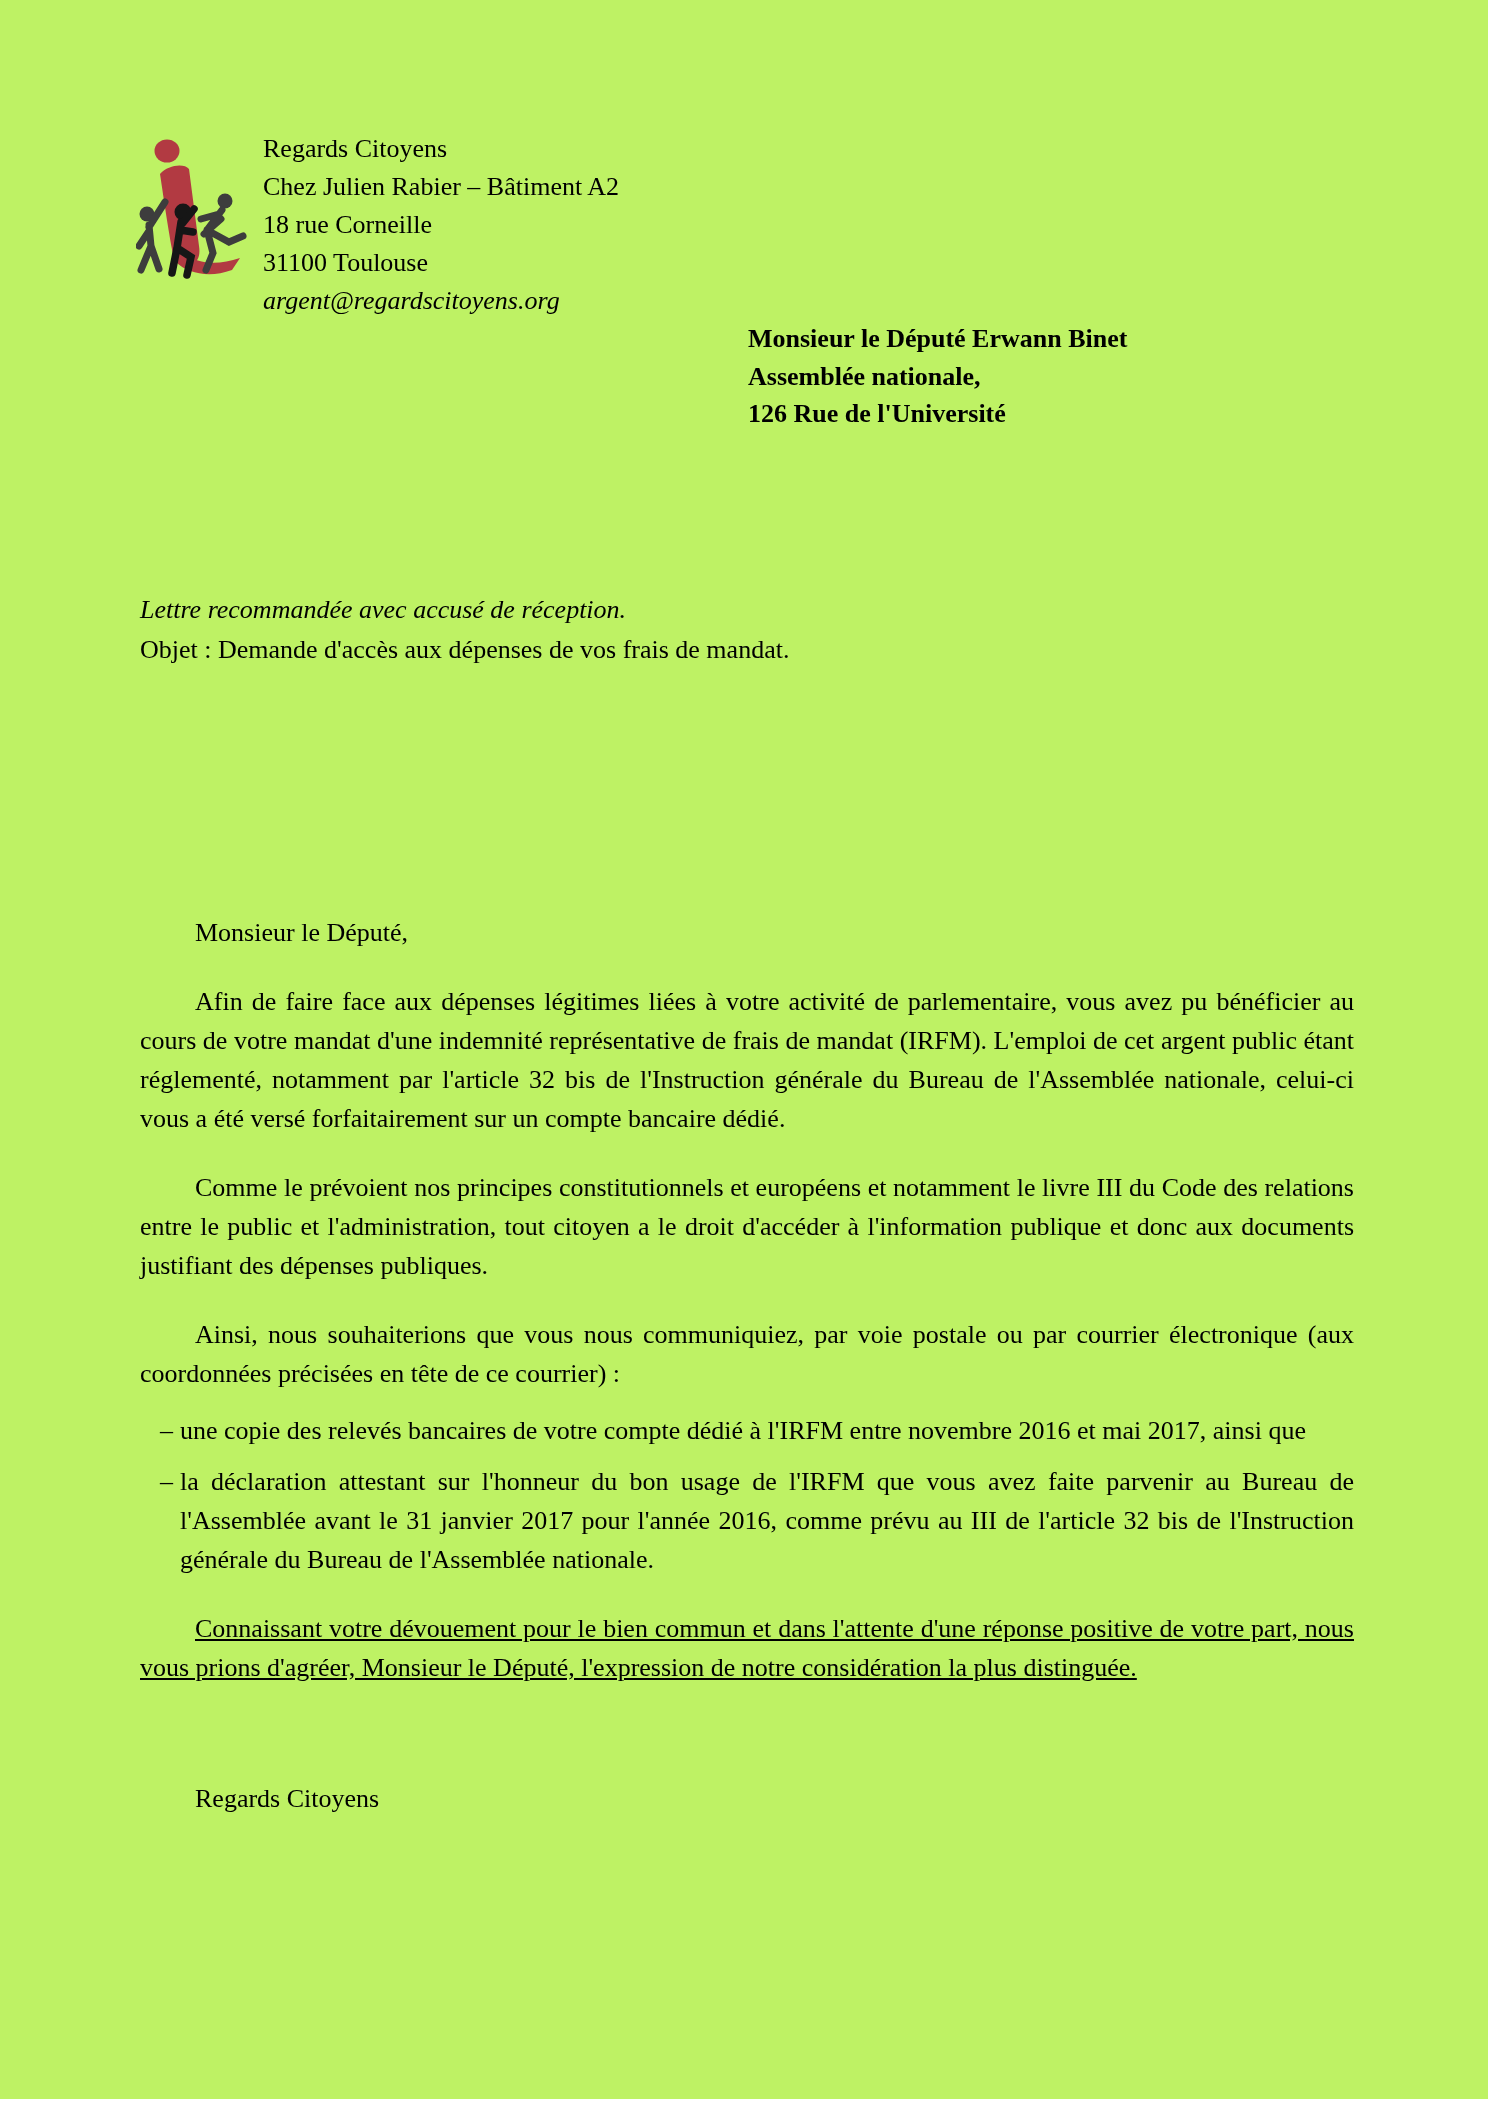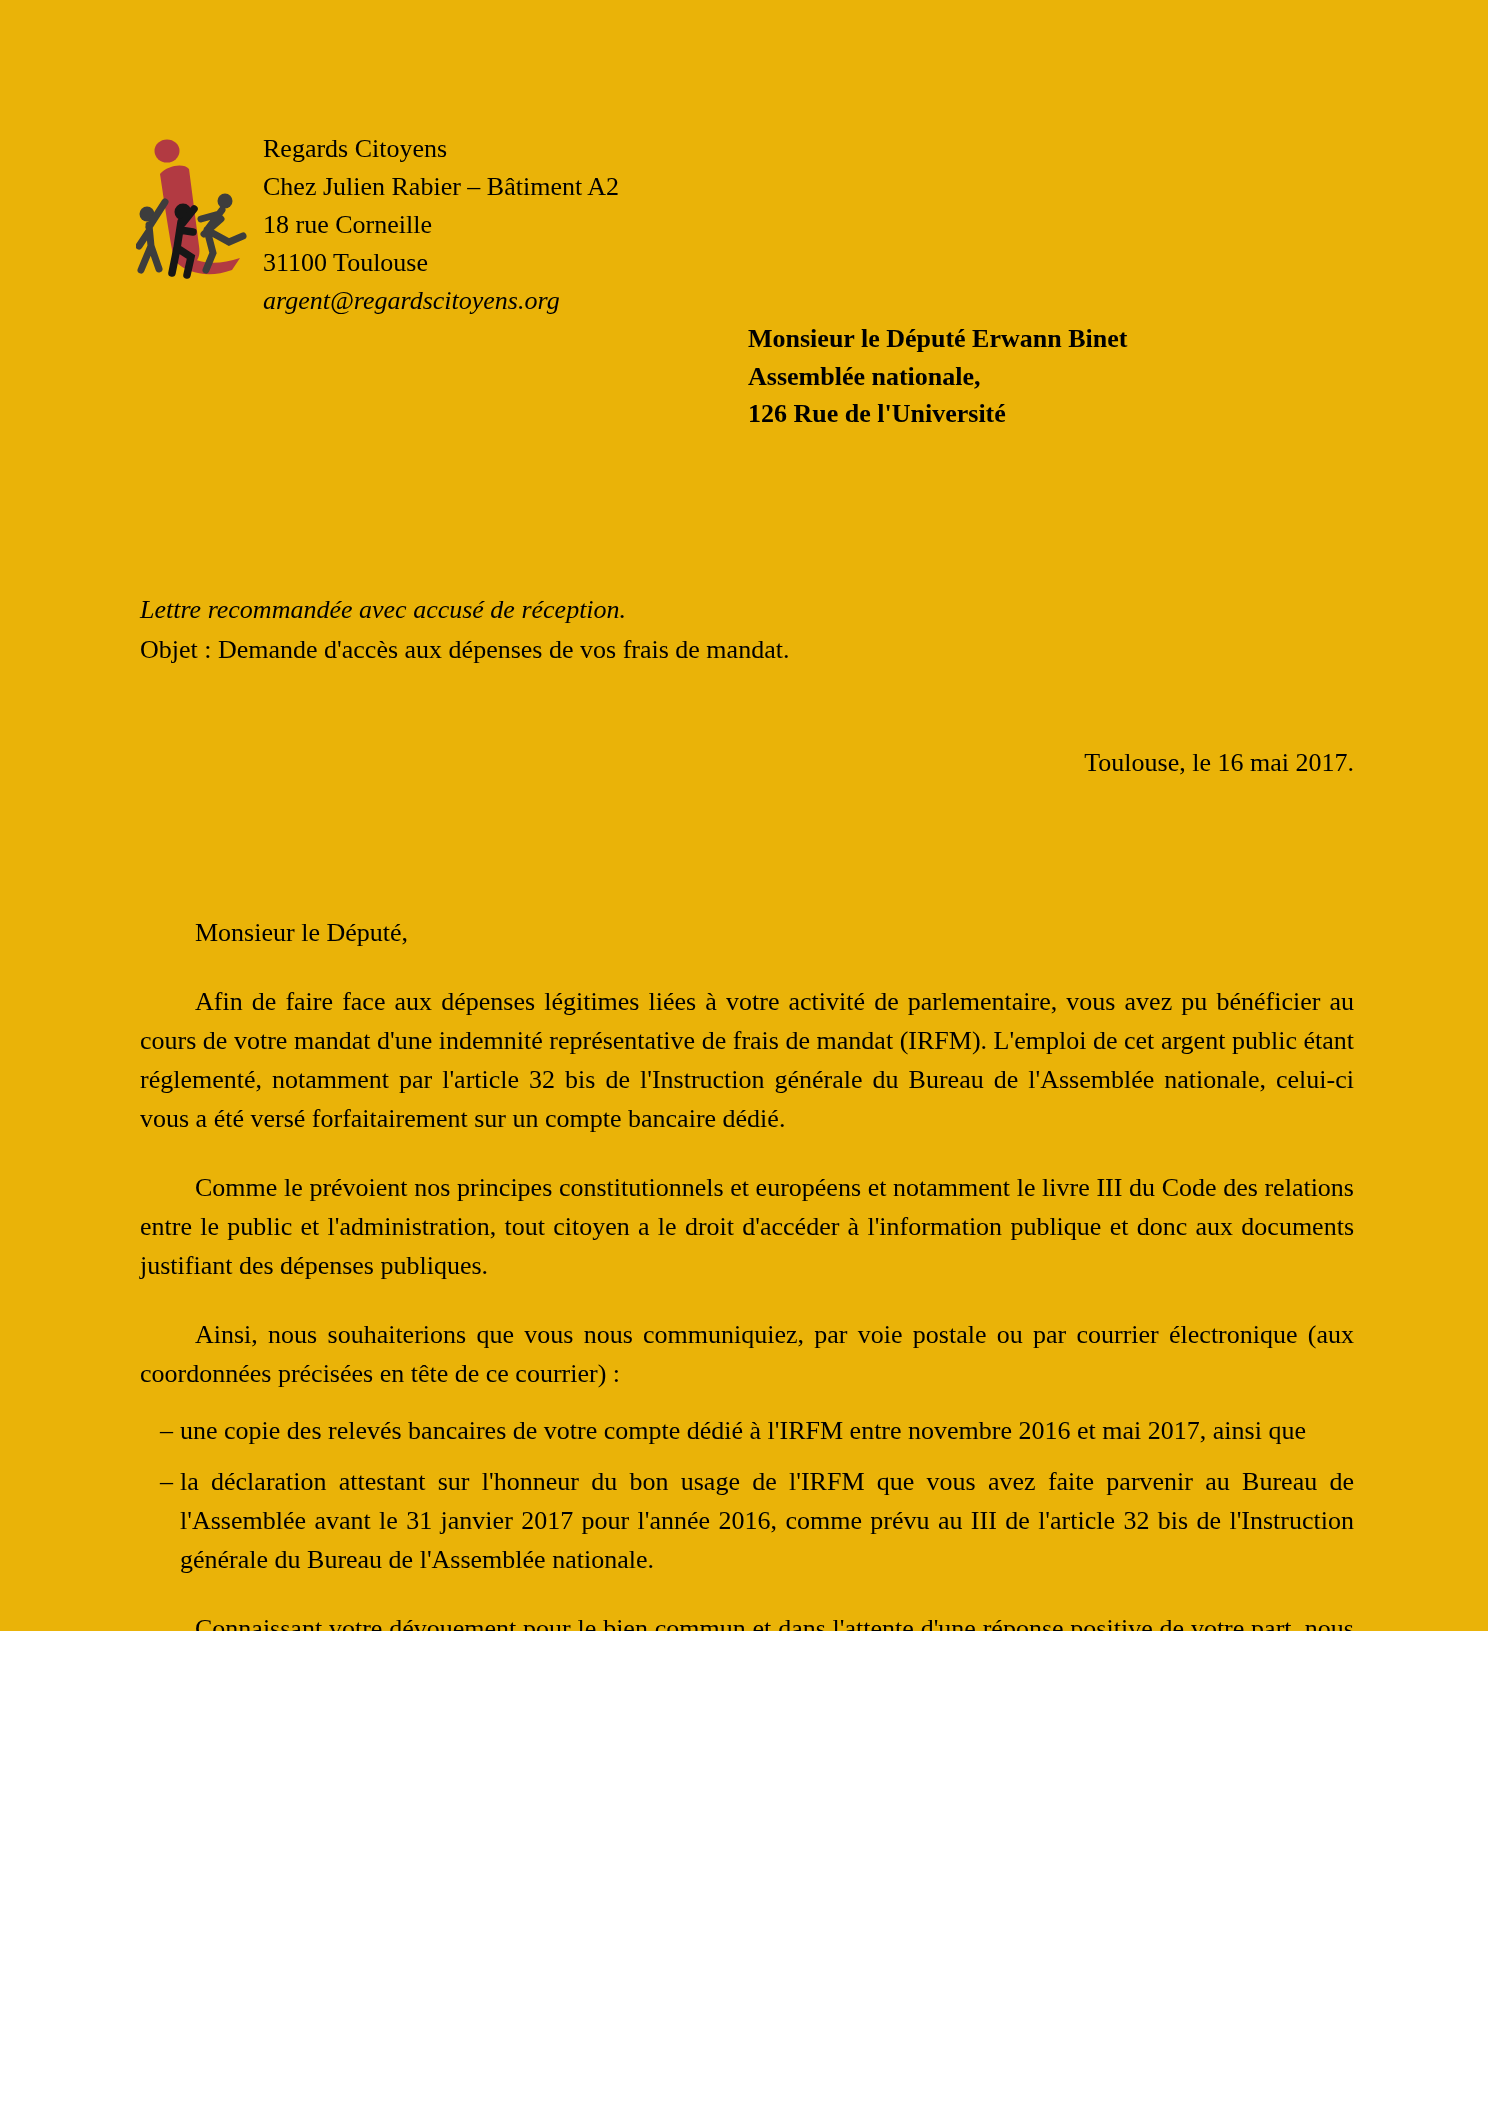--- a/index.html
+++ b/index.html
@@ -1,17 +1,17 @@
 <!DOCTYPE html>
 <html><head>
 <meta charset="utf-8">
 <style>
   html,body { margin:0; padding:0; background:#ffffff; }
   .page {
-    position:relative; width:1488px; height:1631px; background:#eab308;
+    position:relative; width:1488px; height:2099px; background:#bef264;
     font-family:"Liberation Serif", serif; color:#000000; overflow:hidden;
   }
   .logo { position:absolute; left:136px; top:138px; width:112px; height:158px; }
   .sender { position:absolute; left:263px; top:130px; font-size:26px; line-height:38px; }
   .sender .email { font-style:italic; }
   .recipient { position:absolute; left:748px; top:320px; font-size:26px; font-weight:700; line-height:37.5px; }
   .subject { position:absolute; left:140px; top:590px; font-size:26px; line-height:40px; }
   .subject .registered { font-style:italic; }
   .date-line { position:absolute; left:140px; top:748px; width:1214px; text-align:right; font-size:26px; }
   .letter-body { position:absolute; left:140px; top:913px; width:1214px; font-size:26px; line-height:39px; }
@@ -59,21 +59,20 @@
     <div>Monsieur le Député Erwann Binet</div>
     <div>Assemblée nationale,</div>
     <div>126 Rue de l'Université</div>
   </div>
 
   <div class="subject">
     <div class="registered">Lettre recommandée avec accusé de réception.</div>
     <div>Objet : Demande d'accès aux dépenses de vos frais de mandat.</div>
   </div>
 
-  <div class="date-line">Toulouse, le 16 mai 2017.</div>
 
   <div class="letter-body">
     <div class="salutation">Monsieur le Député,</div>
 
     <p class="para">Afin de faire face aux dépenses légitimes liées à votre activité de parlementaire, vous avez pu bénéficier au cours de votre mandat d'une indemnité représentative de frais de mandat (IRFM). L'emploi de cet argent public étant réglementé, notamment par l'article 32 bis de l'Instruction générale du Bureau de l'Assemblée nationale, celui-ci vous a été versé forfaitairement sur un compte bancaire dédié.</p>
     <p class="para">Comme le prévoient nos principes constitutionnels et européens et notamment le livre III du Code des relations entre le public et l'administration, tout citoyen a le droit d'accéder à l'information publique et donc aux documents justifiant des dépenses publiques.</p>
     <p class="para">Ainsi, nous souhaiterions que vous nous communiquiez, par voie postale ou par courrier électronique (aux coordonnées précisées en tête de ce courrier) :</p>
 
     <ul class="demands">
       <li>

